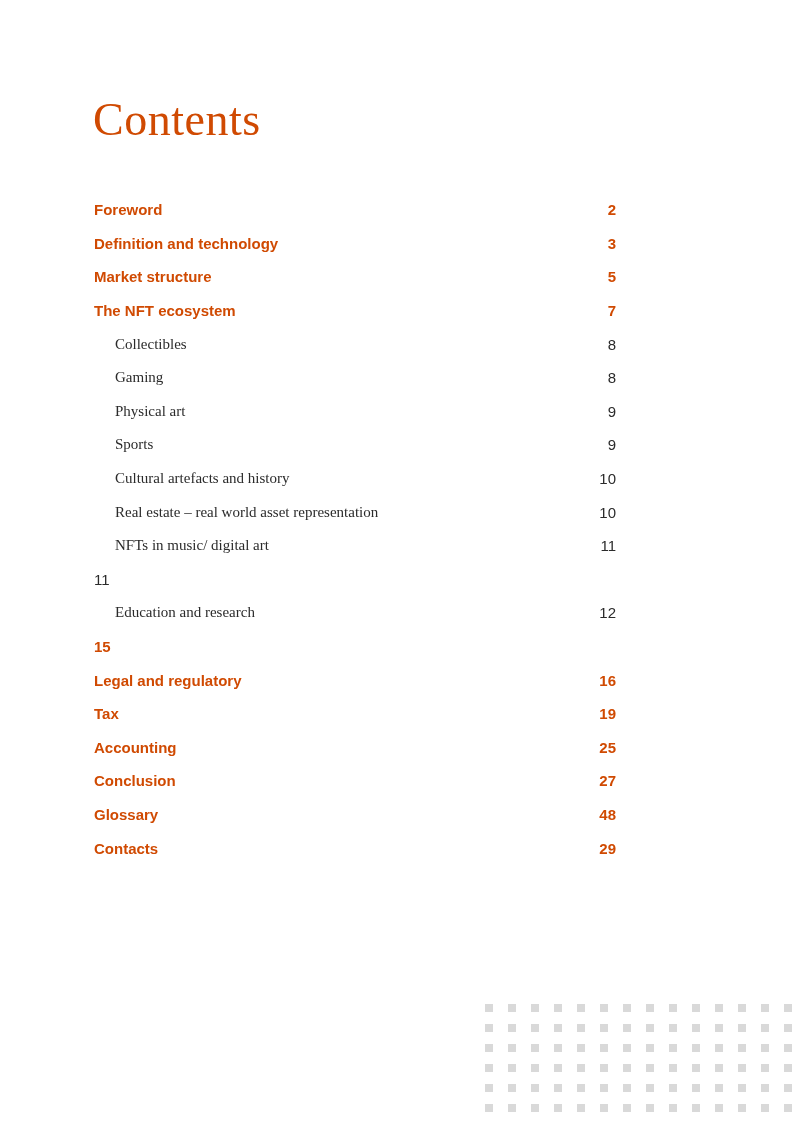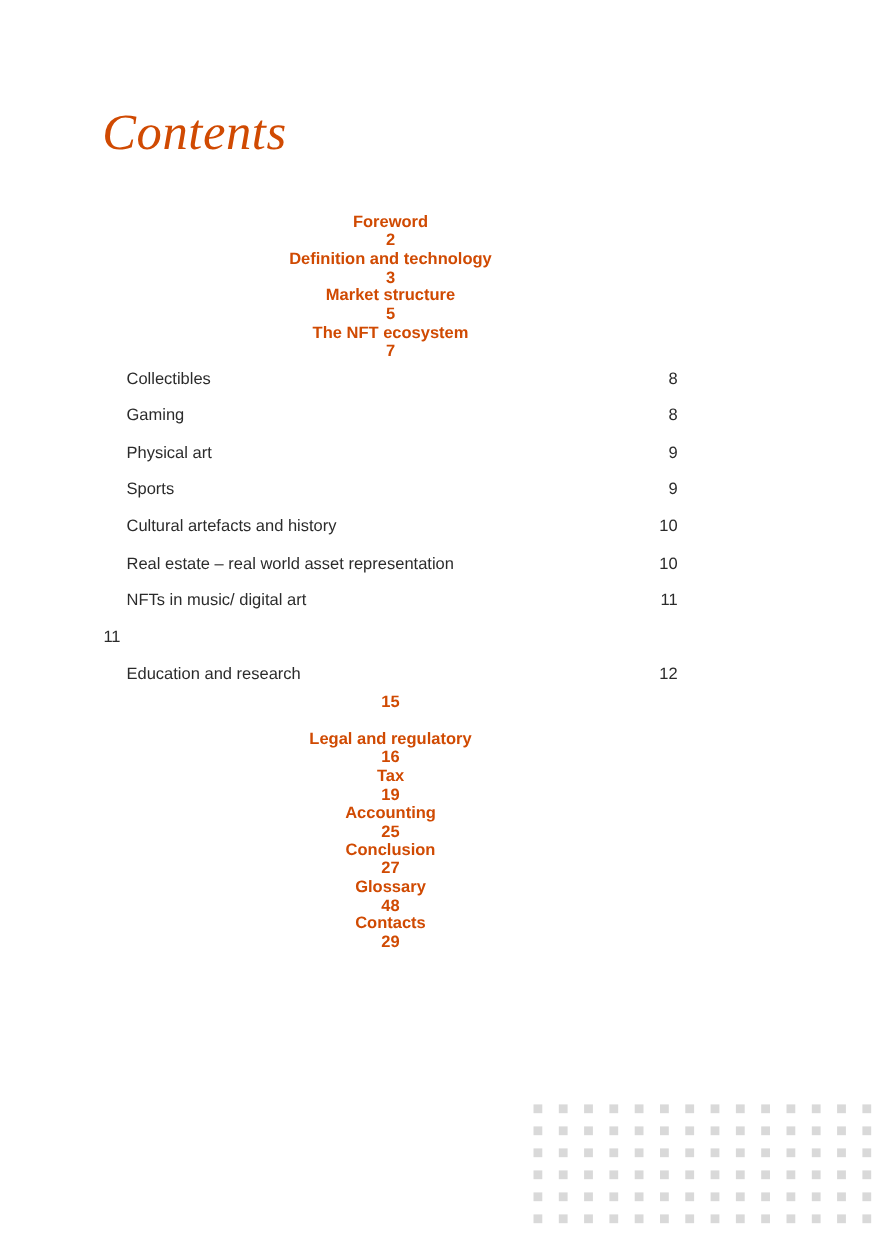--- a/index.html
+++ b/index.html
@@ -23,47 +23,46 @@
     position: absolute;
     left: 93px;
     top: 95px;
     margin: 0;
     font-family: "Liberation Serif", "DejaVu Serif", serif;
     font-weight: 400;
     font-size: 46px;
     line-height: 1.1;
     color: var(--accent, #d04a02);
     letter-spacing: 0.5px;
-    font-style: italic;
   }
   .toc {
     position: absolute;
     left: 94px;
     top: 193px;
     width: 522px;
   }
   .toc-row {
     height: 33.6px;
     display: flex;
     justify-content: space-between;
     align-items: center;
     font-size: 15px;
     cursor: default;
   }
   .toc-row.main {
     color: var(--accent, #d04a02);
     font-weight: 700;
-    flex-direction: column;
   }
   .toc-row.sub {
     color: #2b2b2b;
     font-weight: 400;
   }
   .toc-row.sub .toc-label {
     padding-left: 21px;
+    font-family: Liberation Serif, serif;
   }
   .toc-page {
     text-align: right;
   }
   .dots {
     position: absolute;
     left: 485px;
     top: 1004px;
     display: grid;
     grid-template-columns: repeat(var(--dot-cols, 14), 8px);

